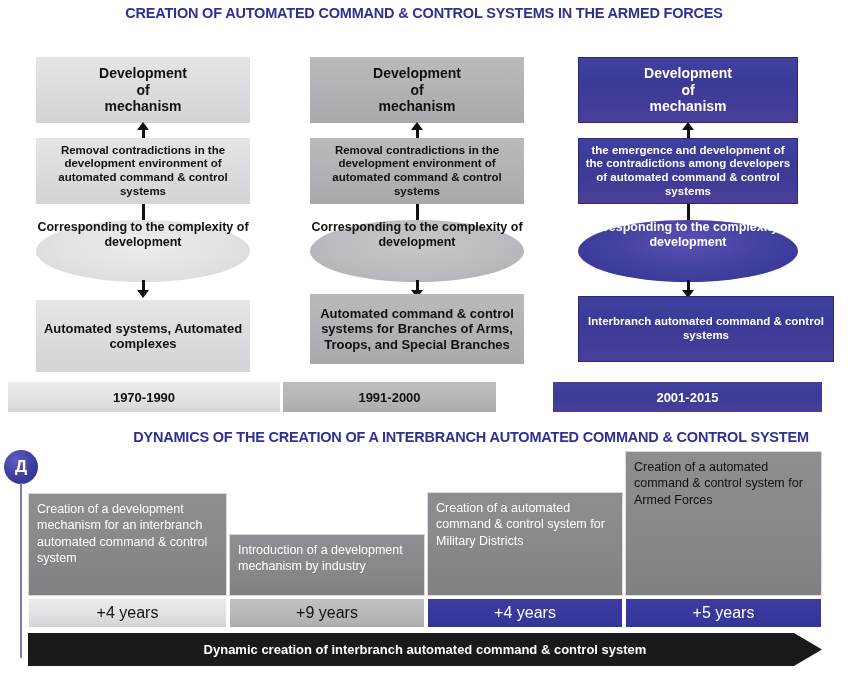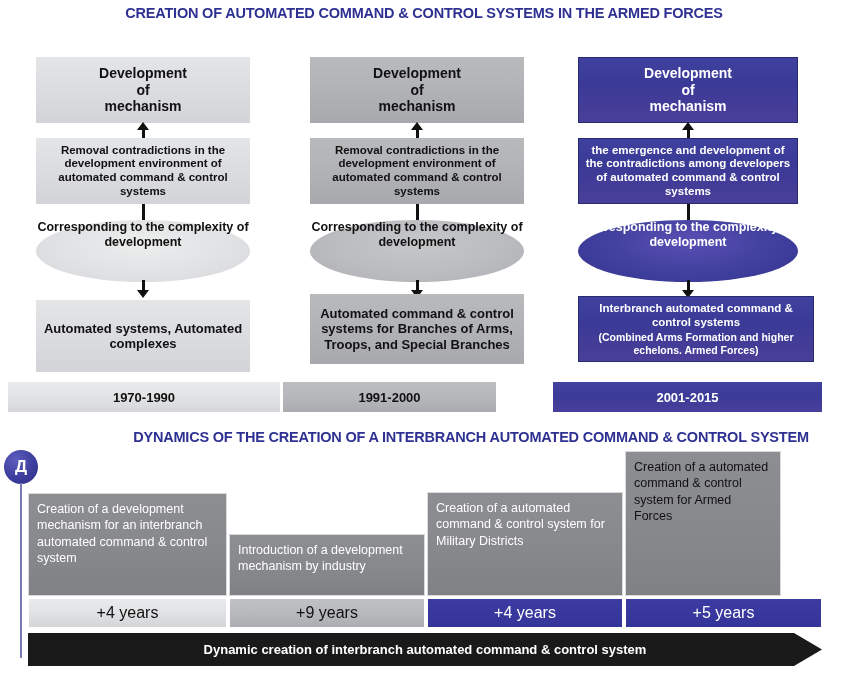--- a/index.html
+++ b/index.html
@@ -190,23 +190,22 @@
     <span>the emergence and development of the contradictions among developers of automated command &amp; control systems</span>
   </div>
   <div class="conn" style="left:686.5px;top:204px;height:18px;"></div>
 
   <div class="ell c3e" style="left:578px;top:220px;width:220px;height:62px;font-size:12.5px;">
     <span>Corresponding to the complexity of development</span>
   </div>
   <div class="conn" style="left:686.5px;top:280px;height:12px;"></div>
   <div class="arrow-dn" style="left:682px;top:290px;"></div>
 
-  <div class="box c3" style="left:578px;top:296px;width:236px;height:66px;font-size:11.5px;flex-direction:column;">
+  <div class="box c3" style="left:578px;top:296px;width:256px;height:66px;font-size:11.5px;flex-direction:column;">
     <span style="display:block;">Interbranch automated command &amp; control systems</span>
-    <span style="display:block;font-size:10.5px;margin-top:2px;">(Combined Arms Formation and higher echelons.  Armed Forces)</span>
   </div>
 
   <div class="tl tl1" style="left:8px;top:382px;width:272px;">
     <span>1970-1990</span>
   </div>
   <div class="tl tl2" style="left:283px;top:382px;width:213px;">
     <span>1991-2000</span>
   </div>
   <div class="tl tl3" style="left:553px;top:382px;width:269px;">
     <span>2001-2015</span>
@@ -223,21 +222,21 @@
 
   <div class="sbox" style="left:28px;top:493px;width:199px;height:103px;">
     <span>Creation of a development mechanism for an interbranch automated command &amp; control system</span>
   </div>
   <div class="sbox" style="left:229px;top:534px;width:196px;height:62px;">
     <span>Introduction of a development mechanism by industry</span>
   </div>
   <div class="sbox" style="left:427px;top:492px;width:196px;height:104px;">
     <span>Creation of a automated command &amp; control system for Military Districts</span>
   </div>
-  <div class="sbox dark" style="left:625px;top:451px;width:156px;height:145px;">
+  <div class="sbox dark" style="left:625px;top:451px;width:197px;height:145px;">
     <span>Creation of a automated command &amp; control system for Armed Forces</span>
   </div>
 
   <div class="ybox y-light" style="left:28px;top:598px;width:199px;">
     <span>+4 years</span>
   </div>
   <div class="ybox y-mid" style="left:229px;top:598px;width:196px;">
     <span>+9 years</span>
   </div>
   <div class="ybox y-blue" style="left:427px;top:598px;width:196px;">

